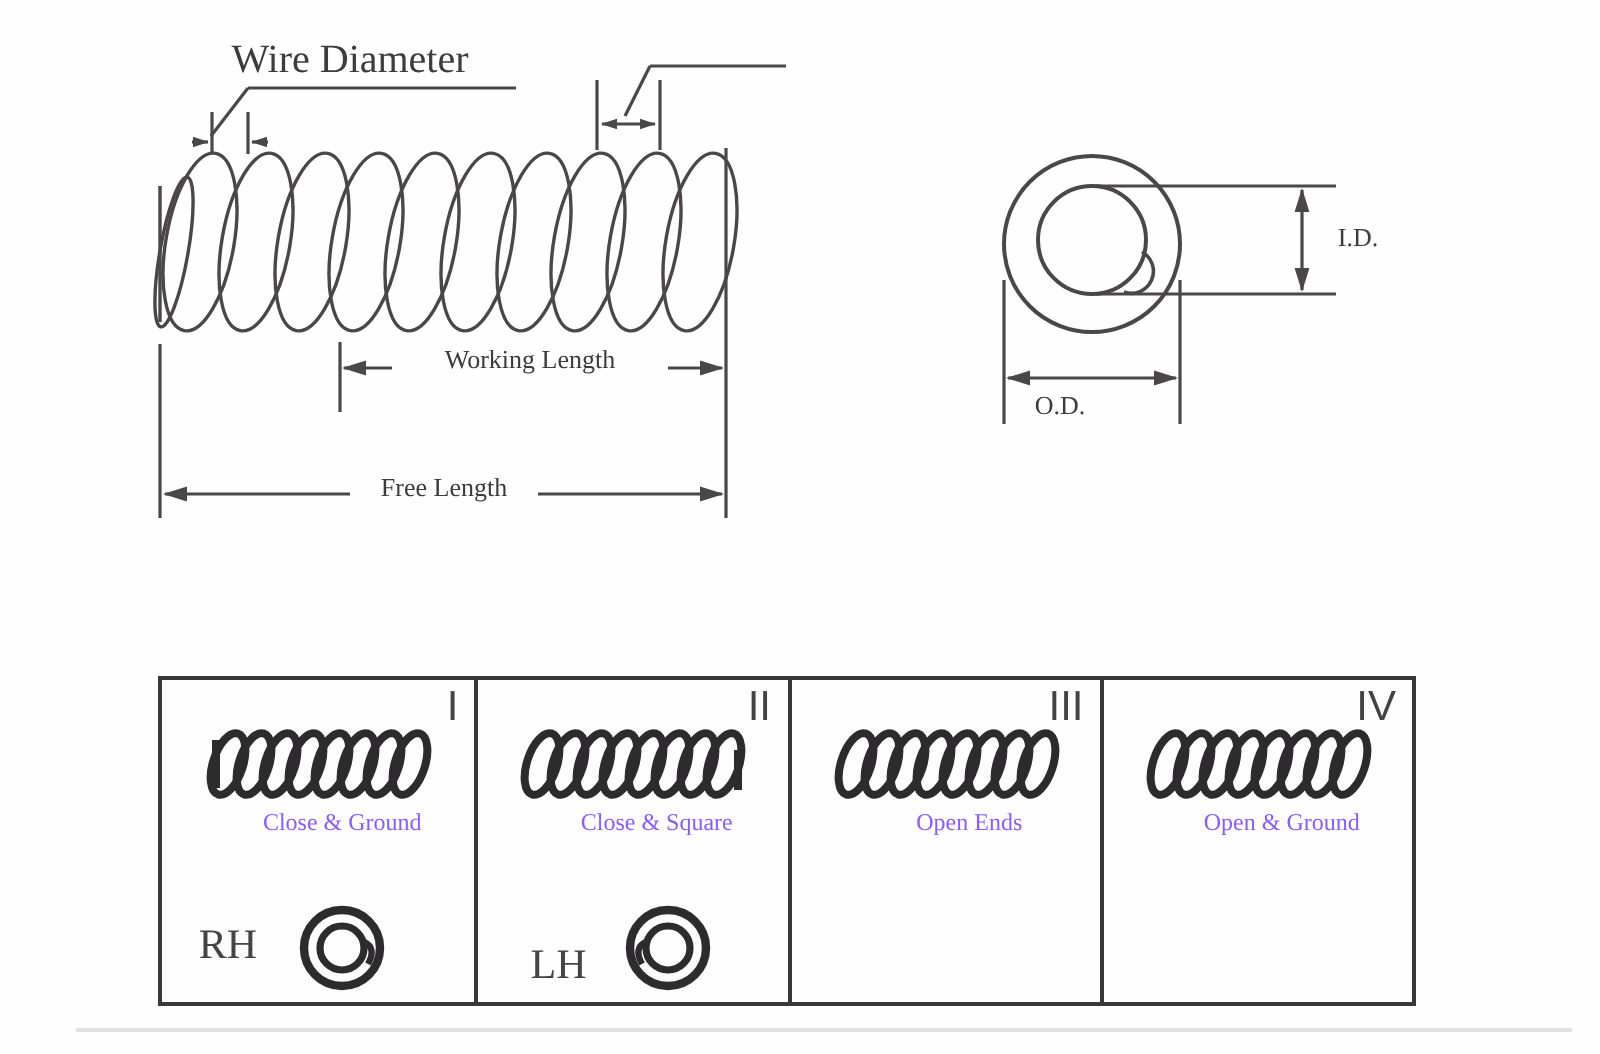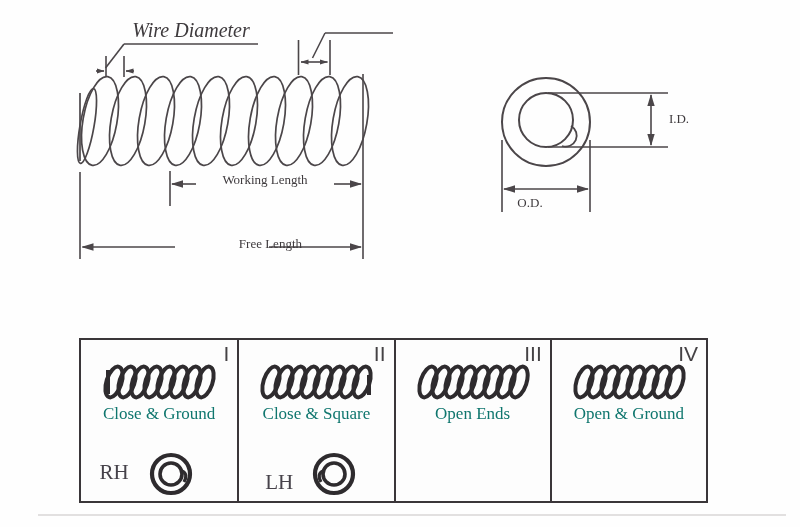--- a/index.html
+++ b/index.html
@@ -24,22 +24,22 @@
     background:#fdfdfd;
   }
   .cell{position:relative;border-left:2.2px solid #3a3639;}
   .cell:first-child{border-left:none;}
   .numeral{
     position:absolute;top:2px;right:8px;
     font-family:"Liberation Sans", sans-serif;font-size:21px;color:#454245;
   }
   .coil-wrap{position:absolute;top:21px;left:50%;transform:translateX(-50%);}
   .cell-label{
-    position:absolute;top:64px;left:0;width:100%;text-align:center;
-    font-size:17px;color:#0f766e;
+    position:absolute;top:64px;left:12px;width:100%;text-align:center;
+    font-size:12px;color:#8b5cf6;
   }
   .hand-label{
     position:absolute;top:120px;font-size:21px;color:#46424a;
     width:46px;text-align:center;
   }
   .ring-wrap{position:absolute;top:110px;}
   .scan-line{
     position:absolute;left:38px;top:514px;width:748px;height:2px;
     background:#dbd8d8;opacity:.8;
   }
@@ -121,23 +121,23 @@
         <ellipse transform="translate(40,21) rotate(18)" rx="7.5" ry="16"></ellipse>
         <ellipse transform="translate(53,21) rotate(18)" rx="7.5" ry="16"></ellipse>
         <ellipse transform="translate(66,21) rotate(18)" rx="7.5" ry="16"></ellipse>
         <ellipse transform="translate(79,21) rotate(18)" rx="7.5" ry="16"></ellipse>
         <ellipse transform="translate(92,21) rotate(18)" rx="7.5" ry="16"></ellipse>
         <ellipse transform="translate(105,21) rotate(18)" rx="7.5" ry="16"></ellipse>
       </g>
     </defs>
   </svg>
 
-  <div class="lbl lbl-lg" style="left:101px;top:20px;width:180px;font-style:italic;">Wire Diameter</div>
+  <div class="lbl lbl-lg" style="left:85px;top:20px;width:180px;">Wire Diameter</div>
   <div class="lbl lbl-md" style="left:185px;top:173px;width:160px;">Working Length</div>
-  <div class="lbl lbl-md" style="left:142px;top:237px;width:160px;text-align:right;">Free Length</div>
+  <div class="lbl lbl-md" style="left:142px;top:237px;width:160px;">Free Length</div>
 
   <div class="lbl lbl-md" style="left:655px;top:112px;width:48px;">I.D.</div>
   <div class="lbl lbl-md" style="left:490px;top:196px;width:80px;">O.D.</div>
 
   <div class="ends-table">
 
     <div class="cell">
       <div class="numeral">I</div>
       <div class="coil-wrap">
         <svg width="118" height="42" viewBox="0 0 118 42">

